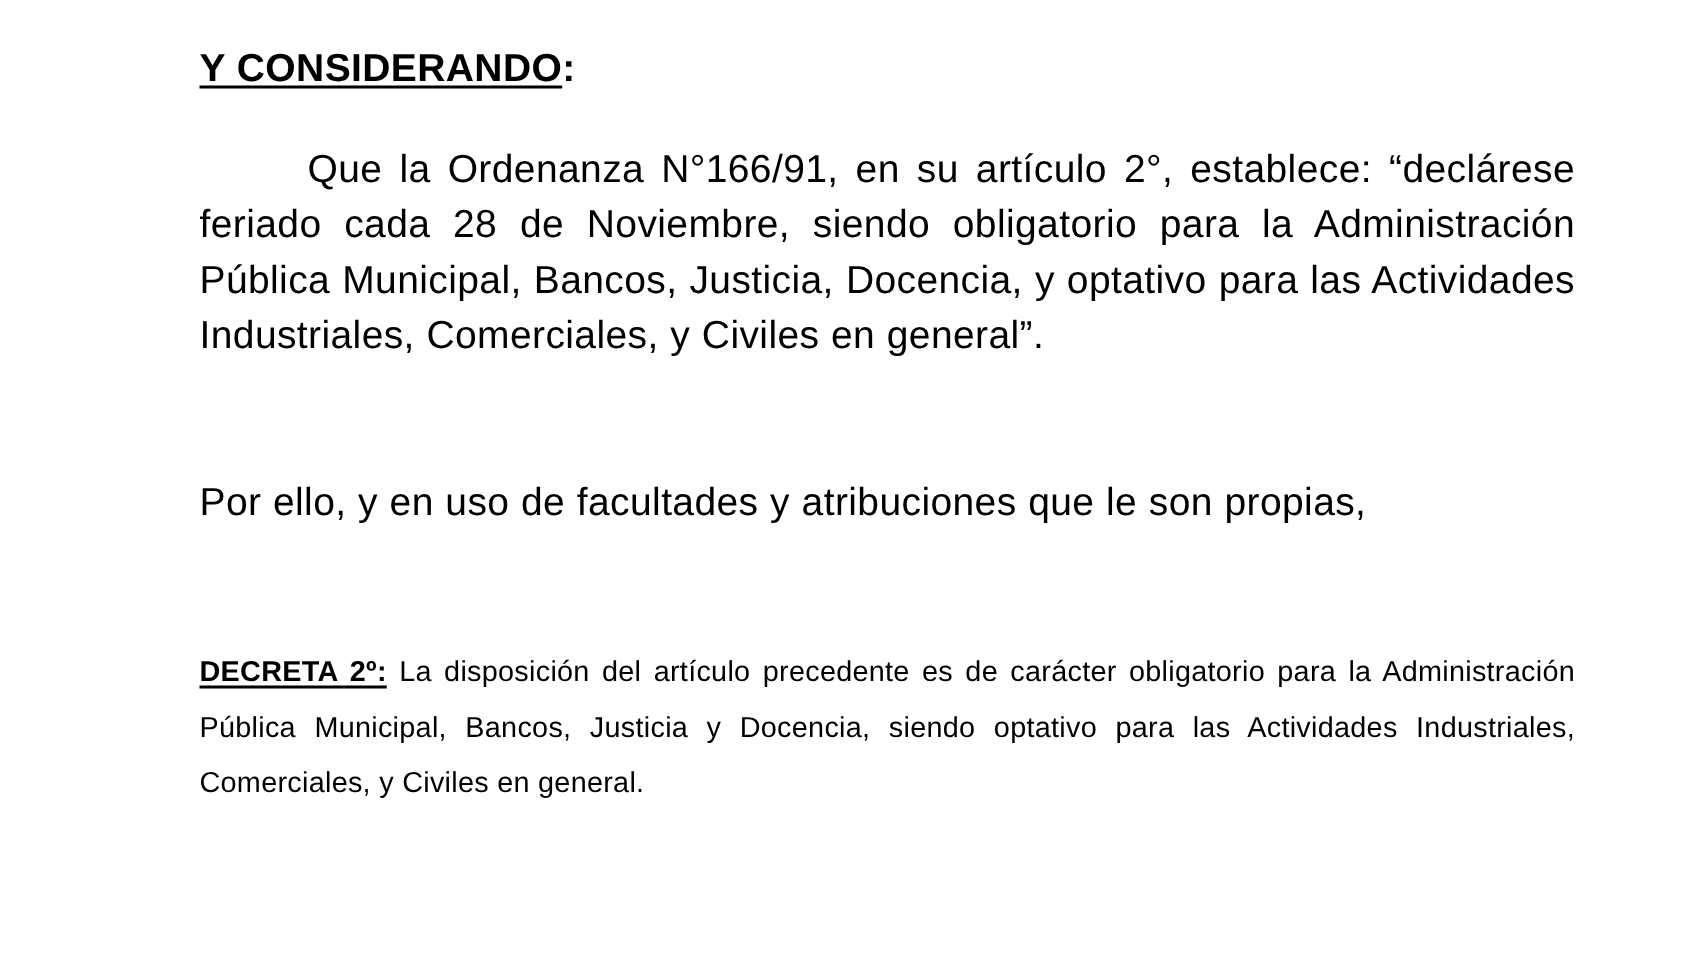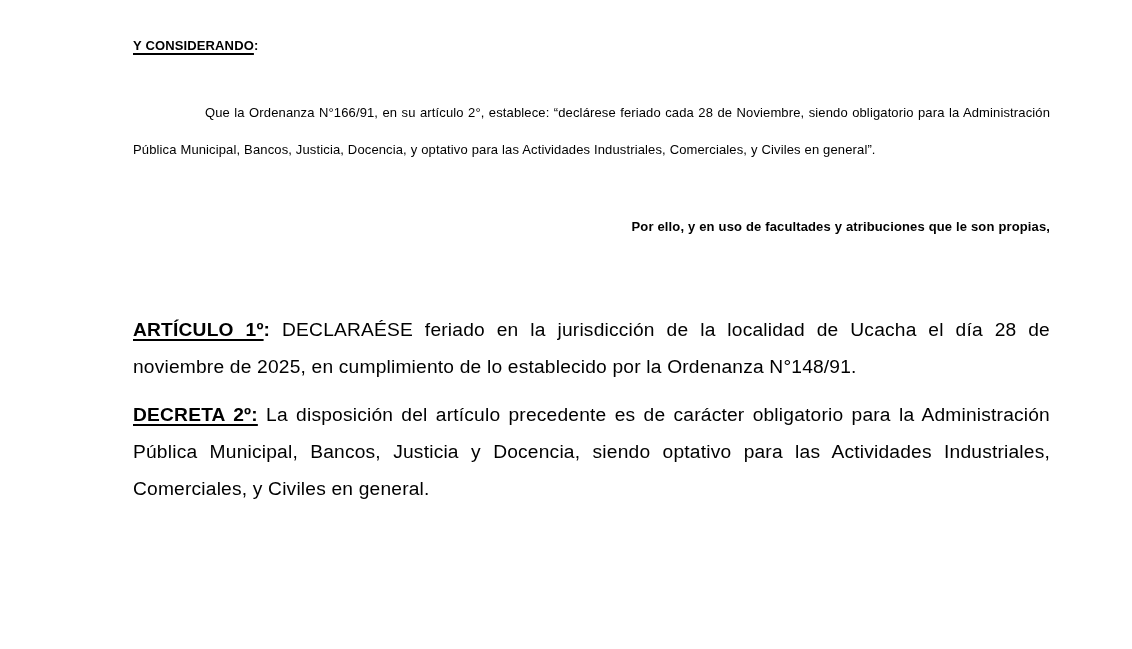--- a/index.html
+++ b/index.html
@@ -25,39 +25,40 @@
     position: absolute;
     left: 133px;
     top: 0;
     width: 917px;   
   }
 
   
   .para,
   .heading,
   .bold-line {
-    font-size: 13px;
+    font-size: 26px;
     line-height: 37px;
     margin: 0;
     letter-spacing: 0.01em;
     word-spacing: 0.01em;
   }
 
   
   .para {
     text-align: justify;
     text-justify: inter-word;
     text-indent: 72px;
     font-weight: 400;
   }
 
   
   .bold-line {
-    font-weight: 700;
-    text-align: right;
+    font-weight: 400;
+    text-align: left;
+    margin-top: 34px;
   }
 
   
   .heading {
     font-weight: 700;
     text-align: left;
   }
   .u {
     text-decoration: underline;
     text-decoration-thickness: 2px;
@@ -103,20 +104,19 @@
 
     <div class="sp-2"></div>
 
     <p class="bold-line">Por ello, y en uso de facultades y atribuciones que le son propias,</p>
 
     <div class="sp-5"></div>
 
 
     <div class="sp-4"></div>
 
-    <p class="article"><span class="lead"><span class="u">ARTÍCULO 1º</span><span>:</span></span><span> DECLARAÉSE feriado en la jurisdicción de la localidad de Ucacha el día 28 de noviembre de 2025, en cumplimiento de lo establecido por la Ordenanza N°148/91.</span></p>
 
     <div class="sp-5"></div>
 
     <p class="article"><span class="lead"><span class="u">DECRETA 2º:</span><span></span></span><span> La disposición del artículo precedente es de carácter obligatorio para la Administración Pública Municipal, Bancos, Justicia y Docencia, siendo optativo para las Actividades Industriales, Comerciales, y Civiles en general.</span></p>
 
   </div>
 </div>
 
 </body></html>

